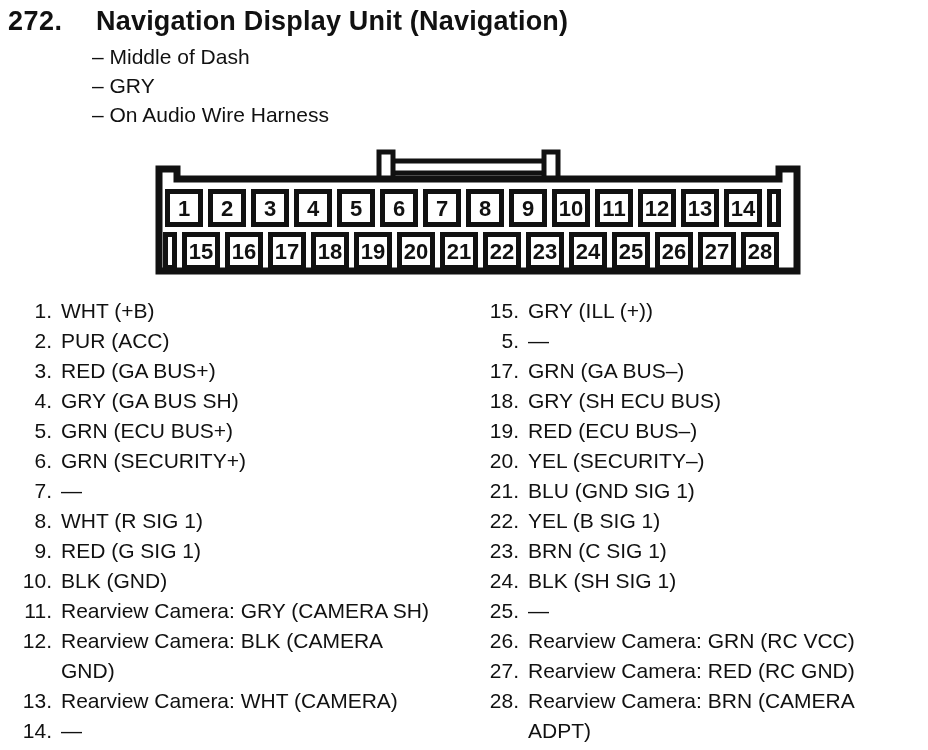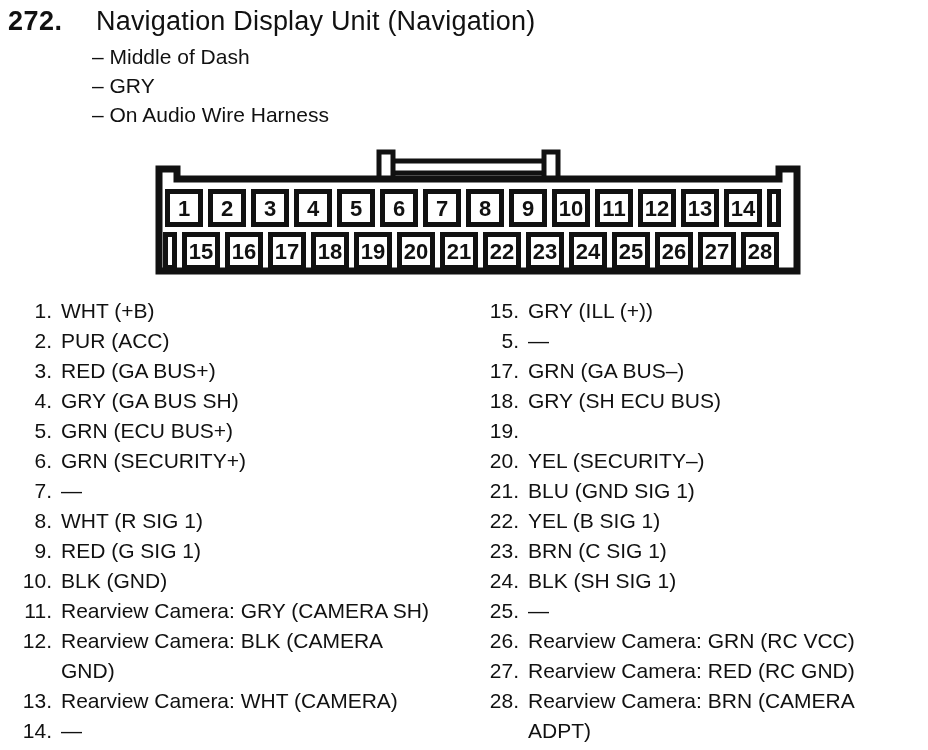--- a/index.html
+++ b/index.html
@@ -16,21 +16,21 @@
   .hdr {
     position: absolute; left: 8px; top: 6px;
     display: flex; align-items: baseline; gap: 31px;
   }
   .hdr .item-no {
     font-size: 27px; font-weight: bold;
     width: 57px; flex: none;
     letter-spacing: 0.5px;
   }
   .hdr h1 {
-    font-size: 27px; font-weight: normal;
+    font-size: 27px; font-weight: bold;
     margin: 0; letter-spacing: 0.2px;
   }
 
   
   .attrs {
     position: absolute; left: 92px; top: 42px;
     font-size: 21px; line-height: 29px;
   }
 
   
@@ -202,20 +202,21 @@
     <div class="entry">
       <span class="num">17.</span>
       <span class="desc">GRN (GA BUS–)</span>
     </div>
     <div class="entry">
       <span class="num">18.</span>
       <span class="desc">GRY (SH ECU BUS)</span>
     </div>
     <div class="entry">
       <span class="num">19.</span>
+      <span class="desc">RED (ECU BUS–)</span>
     </div>
     <div class="entry">
       <span class="num">20.</span>
       <span class="desc">YEL (SECURITY–)</span>
     </div>
     <div class="entry">
       <span class="num">21.</span>
       <span class="desc">BLU (GND SIG 1)</span>
     </div>
     <div class="entry">

